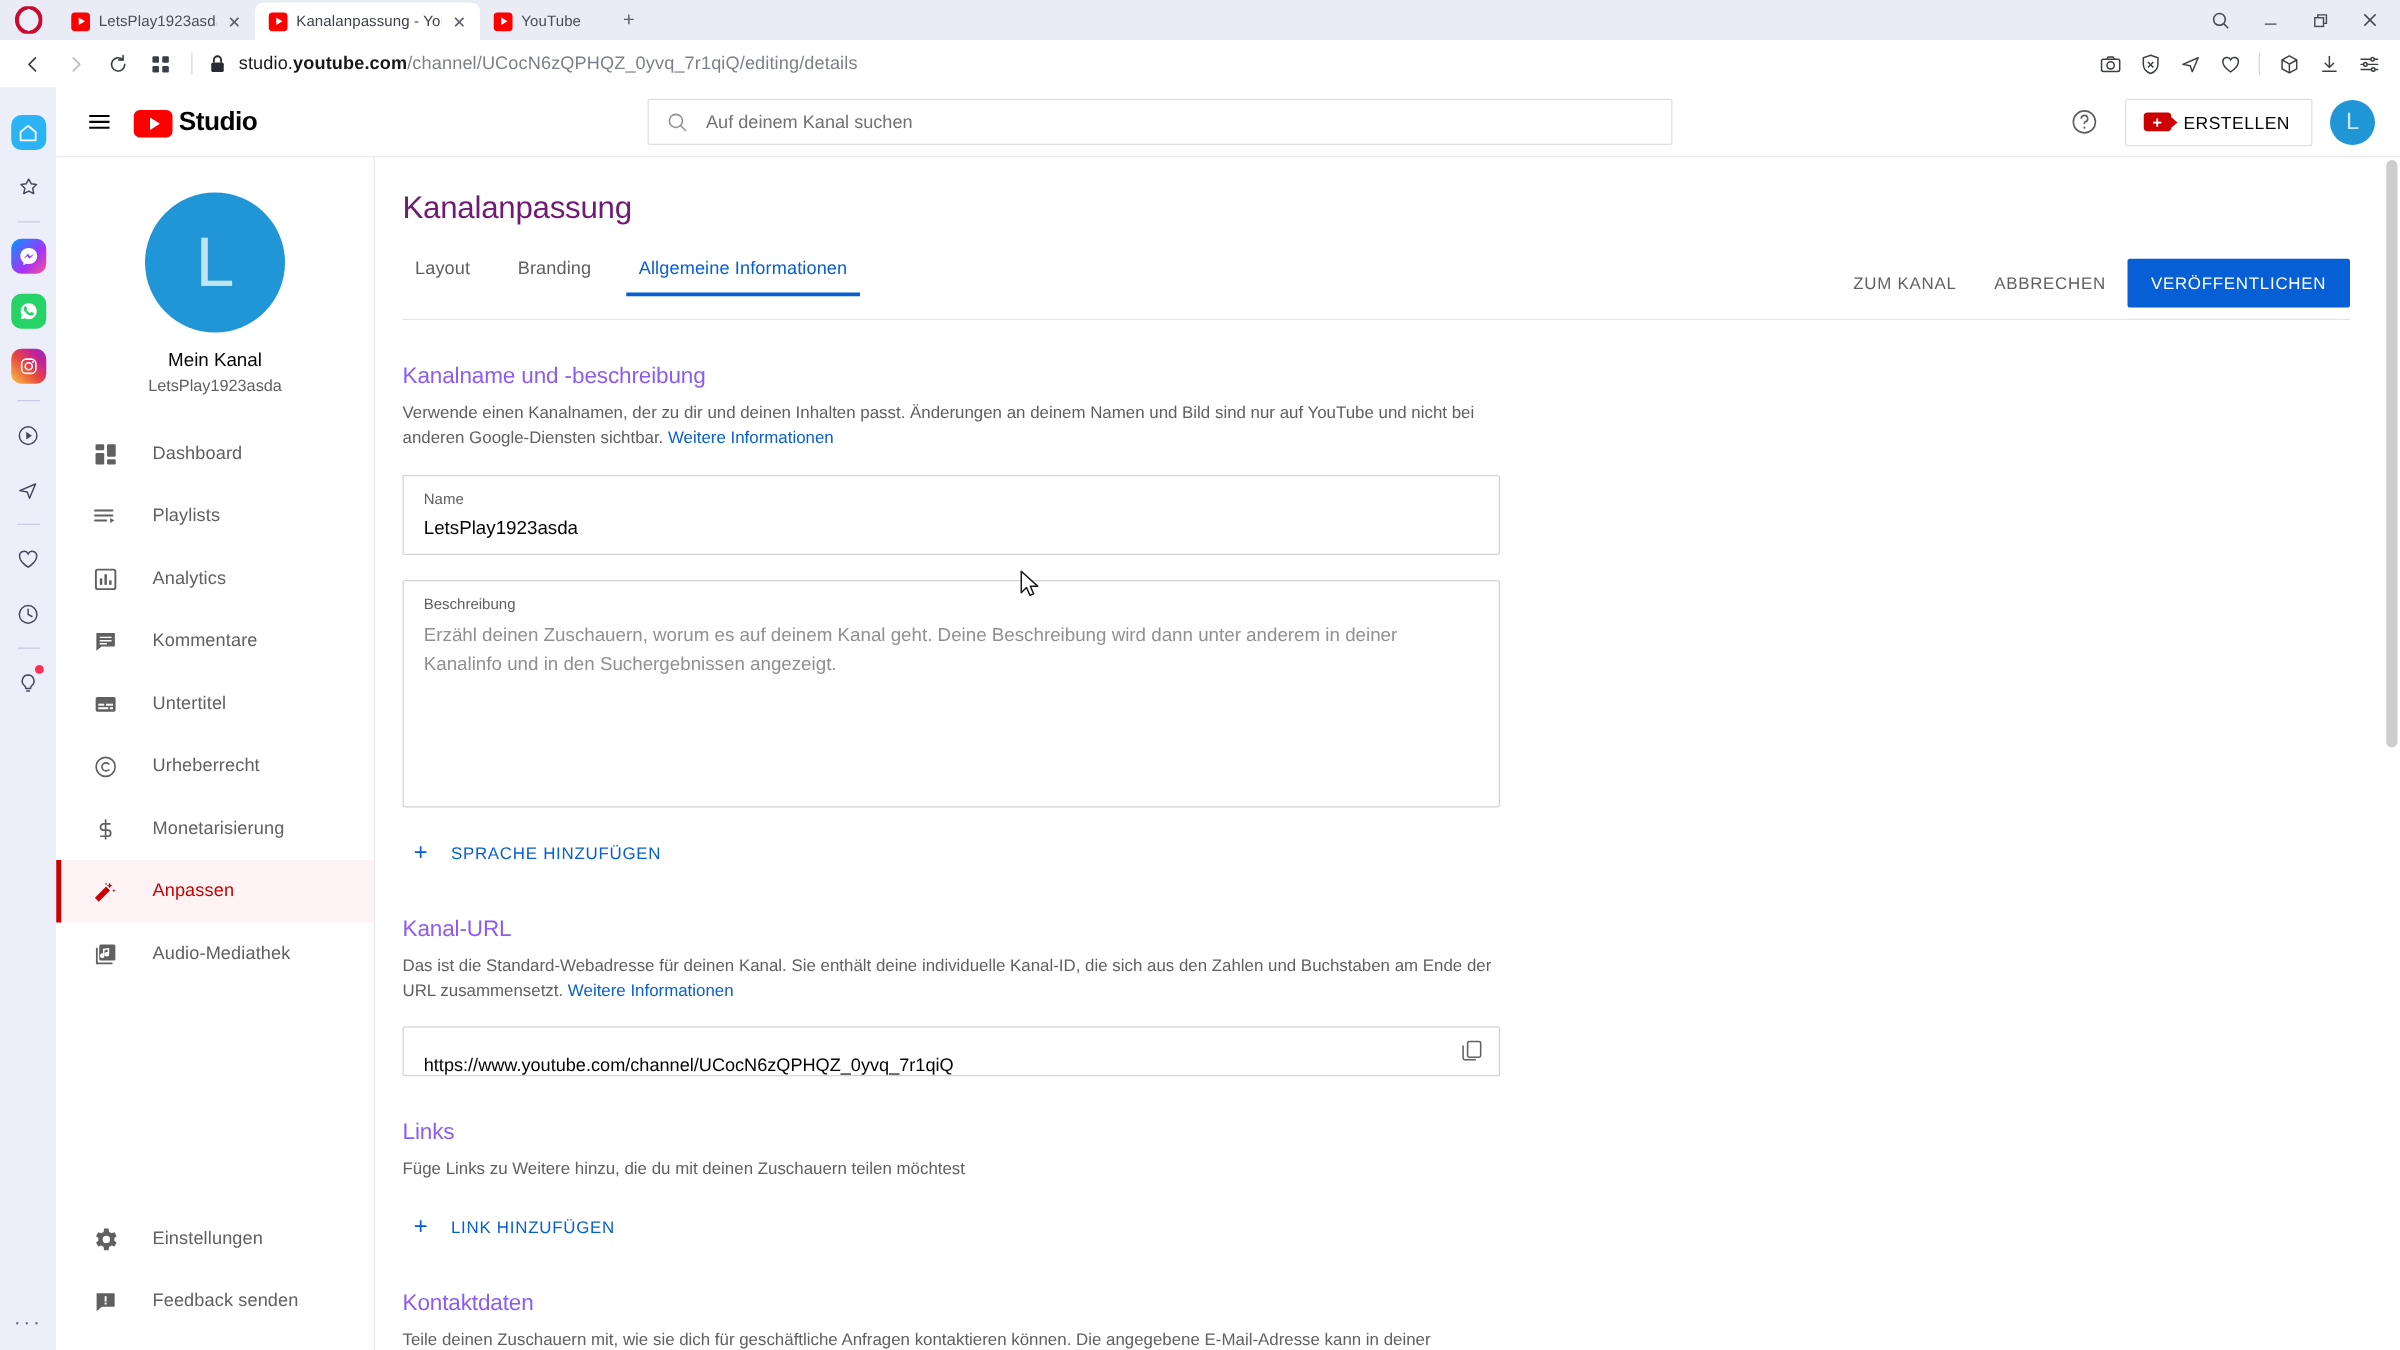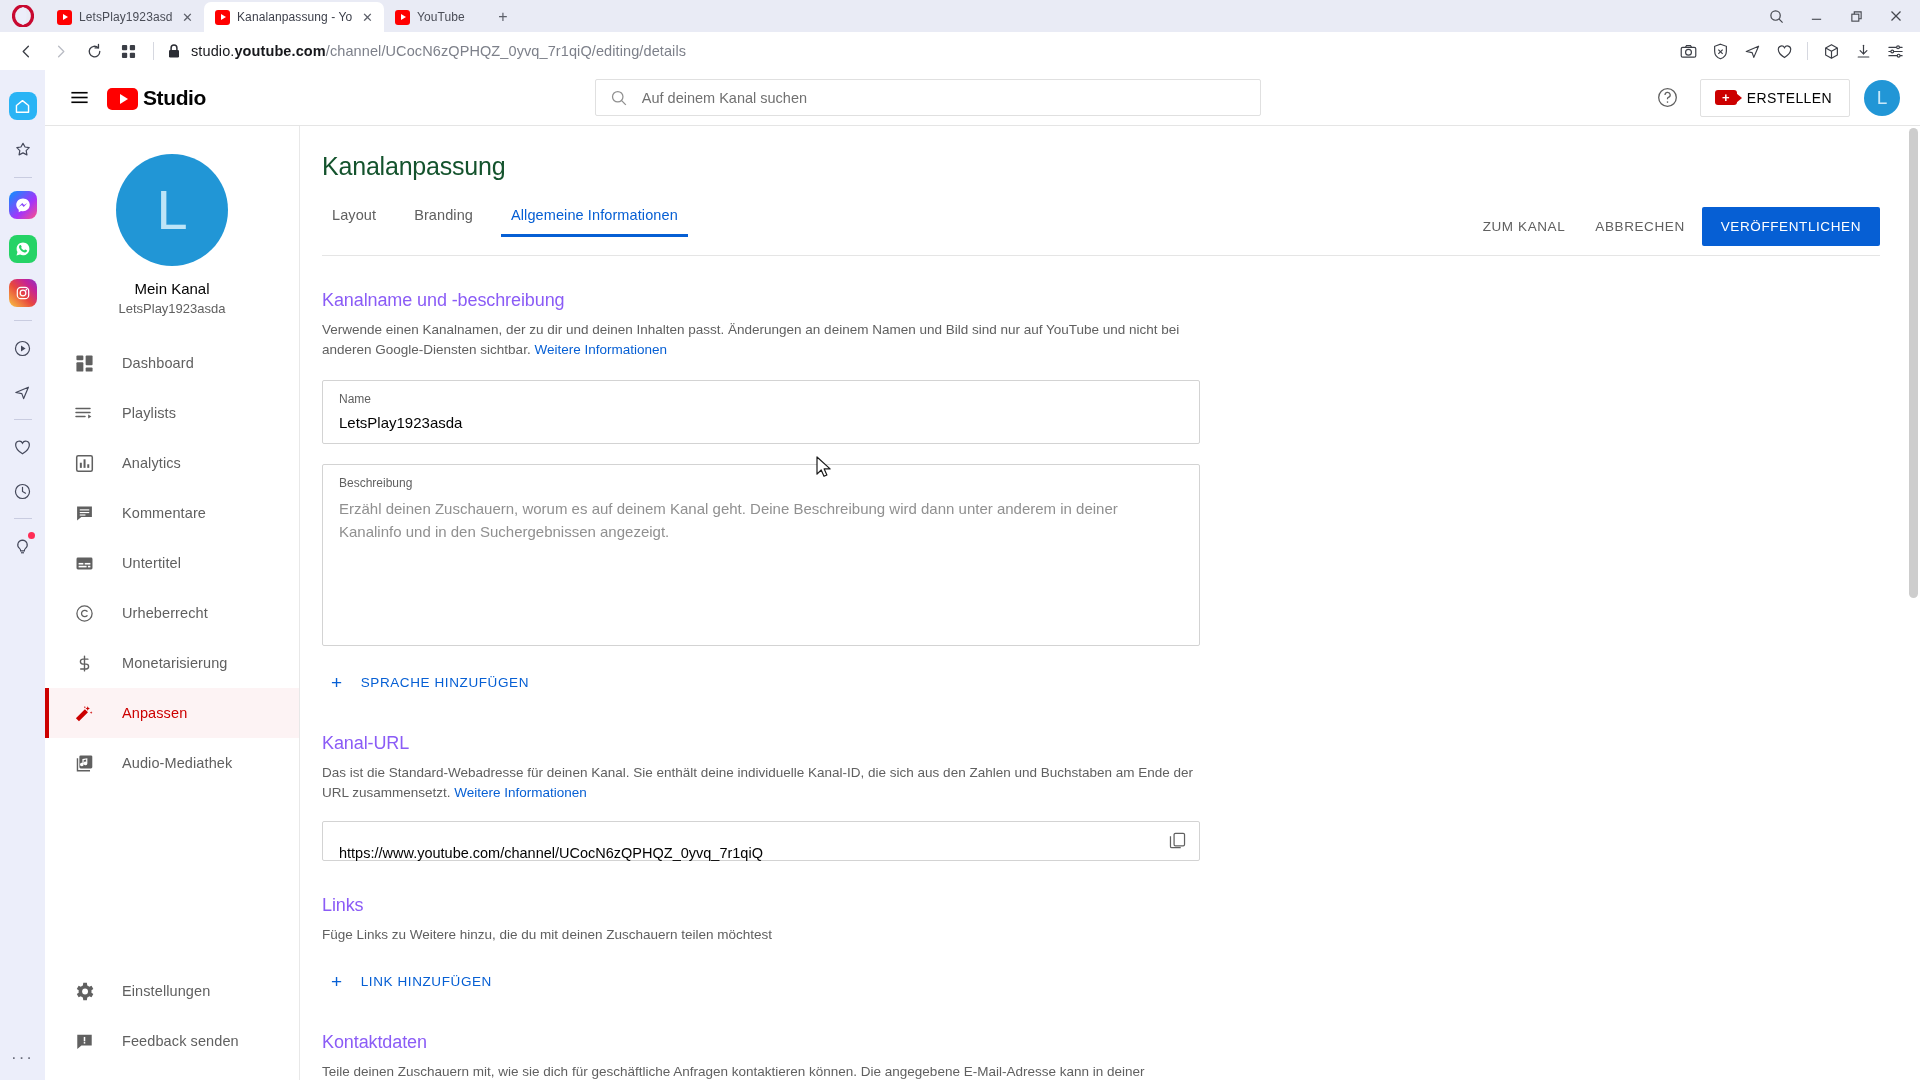--- a/index.html
+++ b/index.html
@@ -119,21 +119,21 @@
     display: flex; align-items: center; justify-content: center;
   }
   .studio-logo .yt-play::after {
     content: ""; width: 0; height: 0; border-left: 8px solid #fff;
     border-top: 5px solid transparent; border-bottom: 5px solid transparent; margin-left: 2px;
   }
   .studio-logo .studio-text { font-size: 21px; font-weight: 700; color: #030303; letter-spacing: -.4px; }
 
   .yt-search-wrap { flex: 1 1 auto; display: flex; justify-content: center; }
   .yt-search {
-    width: 666px; height: 37px; border: 1px solid #e0e0e0; border-radius: 2px;
+    width: 820px; height: 37px; border: 1px solid #e0e0e0; border-radius: 2px;
     display: flex; align-items: center; gap: 14px; padding: 0 14px; background: #fff;
   }
   .yt-search .sicon { color: #909090; display:flex; }
   .yt-search .splaceholder { font-size: 14.5px; color: #717171; }
 
   .yt-right { display: flex; align-items: center; gap: 14px; }
   .help-btn { width: 36px; height: 36px; display:flex;align-items:center;justify-content:center; color:#606060; }
   .create-btn {
     height: 38px; display: flex; align-items: center; gap: 10px;
     border: 1px solid #e0e0e0; border-radius: 2px; padding: 0 17px 0 14px; background: #fff;
@@ -180,21 +180,21 @@
   .nav-item.active { background: #fdf3f4; color: #c00; }
   .nav-item.active::before {
     content: ""; position: absolute; left: 0; top: 0; bottom: 0; width: 4px; background: #c00;
   }
   .nav-item.active .nav-label { color: #c00; }
   .nav-bottom { margin-top: auto; padding-bottom: 14px; }
 
   
   .studio-main { flex: 1 1 auto; overflow: hidden; position: relative; padding: 0 0 0 0; background:#fff; }
   .main-inner { padding: 26px 40px 0 22px; max-width: 1620px; }
-  .page-title { font-size: 25px; color: #14532d; font-weight: 400; letter-spacing: -.2px; }
+  .page-title { font-size: 25px; color: #701a75; font-weight: 400; letter-spacing: -.2px; }
 
   .tabs-row { display: flex; align-items: flex-start; margin-top: 26px; position: relative; }
   .tabs { display: flex; gap: 0; }
   .tab-btn {
     padding: 0 10px 14px 10px; margin-right: 18px; font-size: 14.5px; color: #606060;
     position: relative; letter-spacing: .1px;
   }
   .tab-btn.active { color: #065fd4; }
   .tab-btn.active::after {
     content: ""; position: absolute; left: 0; right: 0; bottom: 0; height: 3px; background: #065fd4;

